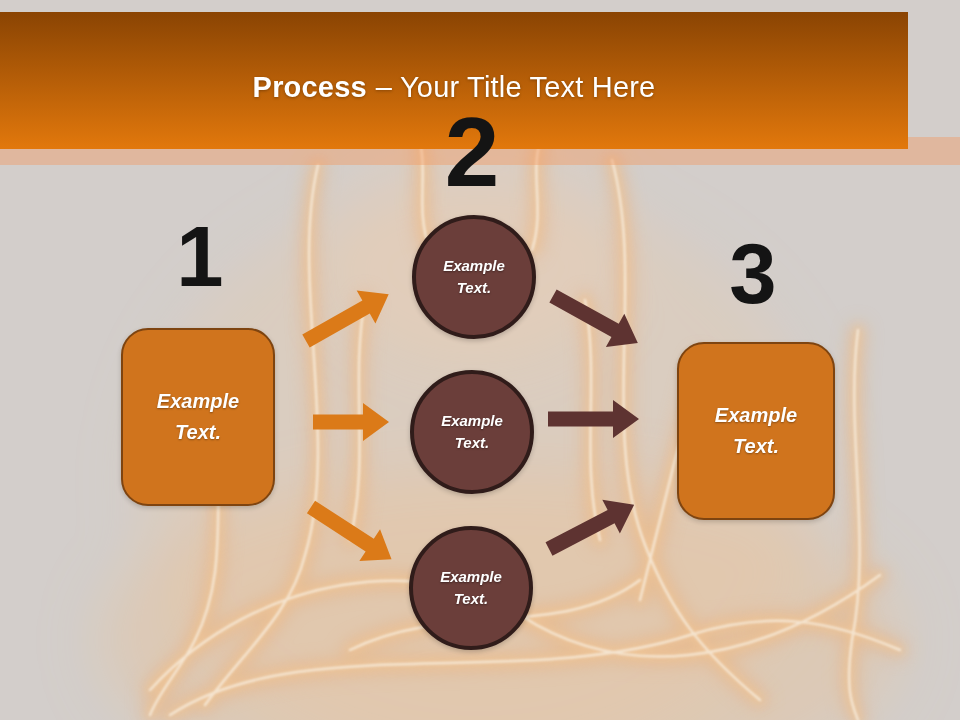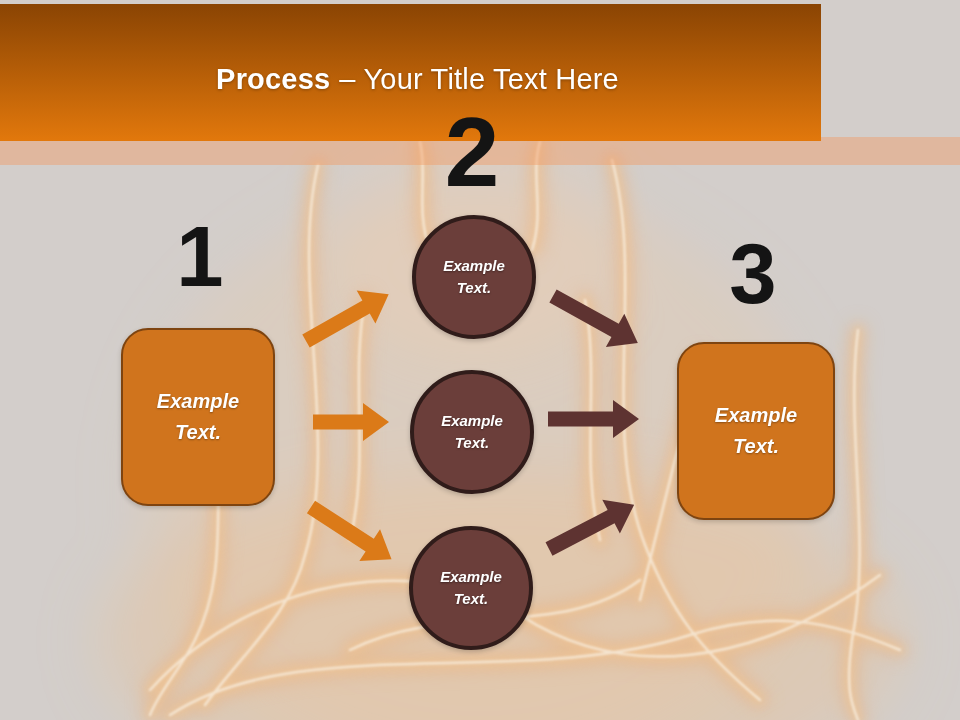--- a/index.html
+++ b/index.html
@@ -6,23 +6,23 @@
   .slide{
     position:relative;width:960px;height:720px;overflow:hidden;
     font-family:"Liberation Sans",sans-serif;
     background:var(--slide-bg,#D3CFCB);
   }
   
   .bg{position:absolute;top:0;left:0;width:960px;height:720px;z-index:1;}
   .bg-base{fill:var(--slide-bg,#D3CFCB);}
   
   .header{
-    position:absolute;top:4px;left:0;width:807px;height:137px;z-index:3;
+    position:absolute;top:12px;left:0;width:908px;height:137px;z-index:3;
     background:linear-gradient(to bottom,var(--header-top,#8A4403),var(--header-bottom,#E2780C));
-    display:flex;align-items:center;justify-content:center;padding-left:14px;
+    display:flex;align-items:center;justify-content:center;
   }
   .title{
     margin:0;padding-top:14px;color:#fff;font-size:29px;font-weight:400;
     text-shadow:0 1px 3px rgba(0,0,0,.30);letter-spacing:.2px;white-space:nowrap;
   }
   .title-bold{font-weight:700;}
   .title-rest{margin-left:9px;font-weight:400;}
   
   .band{
     position:absolute;top:137px;left:0;width:960px;height:28px;z-index:2;

